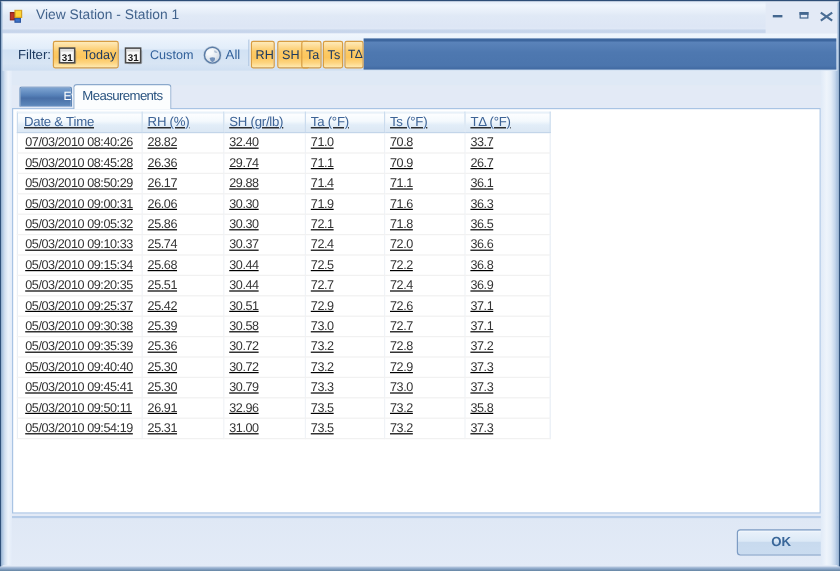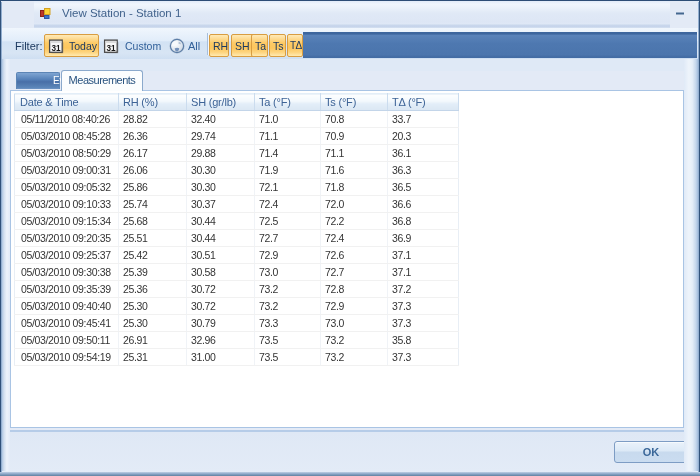--- a/index.html
+++ b/index.html
@@ -10,21 +10,21 @@
 
 #b-top    { position:absolute; left:0; top:0; width:700px; height:1px; background:#2d4d76; }
 #b-left1  { position:absolute; left:0; top:1px; width:1px; height:472px; background:#31527b; }
 #b-left2  { position:absolute; left:1px; top:2px; width:1px; height:470px; background:#92aed0; }
 #b-right1 { position:absolute; left:699px; top:1px; width:1px; height:472px; background:#31527b; }
 #b-right2 { position:absolute; left:698px; top:2px; width:1px; height:470px; background:#92aed0; }
 #b-bot1 { position:absolute; left:0; top:472px; width:700px; height:4px; background:linear-gradient(180deg,#bfcfe4 0%,#8aa5c7 50%,#60819f 100%); }
 
 
 #titlebar { position:absolute; left:2px; top:1px; width:636px; height:27px;
-  background:linear-gradient(180deg,#e2ebf8 0%, #f0f6fd 12%, #eaf1fa 26%, #e0e9f6 45%, #dde6f5 78%, #dfe8f6 85%, #c9d7ec 89%, #c6d4eb 96%, #d9e4f3 100%);margin-left:32px; }
+  background:linear-gradient(180deg,#e2ebf8 0%, #f0f6fd 12%, #eaf1fa 26%, #e0e9f6 45%, #dde6f5 78%, #dfe8f6 85%, #c9d7ec 89%, #c6d4eb 96%, #d9e4f3 100%); }
 #title { position:absolute; left:28px; top:6px; font-size:11.5px; color:#42638c; }
 #appicon { position:absolute; left:6px; top:6.5px; }
 #capbtns { position:absolute; left:640px; top:7px; }
 
 
 #toolbar { position:absolute; left:2px; top:28px; width:696px; height:31px;
   background:linear-gradient(180deg,#f0f6fd 0%, #e2edfa 40%, #d2e2f4 45%, #d8e5f4 80%, #cfdff2 100%); }
 #gapstrip { position:absolute; left:2px; top:59px; width:696px; height:12px; background:#dfe9f6; }
 .tlabel { position:absolute; font-size:11px; color:#1d3a60; }
 .tbtn { position:absolute; top:34px; height:23px; border:1px solid #d89d42; border-radius:2px;
@@ -43,21 +43,21 @@
   color:#ffffff; font-size:10px; letter-spacing:-0.2px; text-align:center; line-height:16px;padding-left:36px; }
 #tab-meas { position:absolute; left:61px; top:70px; width:82px; height:21px;
   background:#fbfdfe; border:1px solid #8ba9cc; border-bottom:none; border-radius:3px 3px 0 0;
   color:#28527f; font-size:11px; letter-spacing:-0.5px; text-align:center; line-height:19px; z-index:5; }
 
 
 #panel { position:absolute; left:10px; top:90px; width:674px; height:338px;
   background:#ffffff; border:1px solid #a9c4e4; }
 
 
-#grid { position:absolute; left:14px; top:93px; width:444px; border-collapse:collapse; table-layout:fixed; }
+#grid { position:absolute; left:14px; top:93px; width:444px; border-collapse:collapse; table-layout:fixed;text-decoration:underline; }
 #grid th { height:17px; font-weight:normal; text-align:left; font-size:11px; letter-spacing:-0.2px; color:#3d6396;
   background:linear-gradient(180deg,#fdfeff 0%, #f4f9fd 40%, #e2edf8 60%, #dbe7f3 100%);
   border-right:1px solid #cbdcee; border-bottom:1px solid #c3d5e9; border-top:1px solid #e3eef8;
   padding:0 0 0 4px; overflow:hidden; white-space:nowrap; }
 #grid th:first-child { border-left:1px solid #cbdcee; padding-left:5px; }
 #grid td { height:17px; font-size:10.5px; letter-spacing:-0.35px; color:#343434; padding:0 0 0 4px;
   border-bottom:1px solid #f1f1f1; border-right:1px solid #f0f3f7; overflow:hidden; white-space:nowrap; background:#ffffff; }
 #grid td.dt { padding-left:6px; border-left:1px solid #e8eef5; }
 #grid td:last-child { border-right:1px solid #e8eef5; }
 
@@ -164,34 +164,34 @@
     <tbody>
         <tr>
           <th>Date &amp; Time</th>
           <th>RH (%)</th>
           <th>SH (gr/lb)</th>
           <th>Ta (°F)</th>
           <th>Ts (°F)</th>
           <th>TΔ (°F)</th>
         </tr>
     <tr>
-          <td class="dt">05/11/2010 08:40:26</td>
+          <td class="dt">07/03/2010 08:40:26</td>
           <td>28.82</td>
           <td>32.40</td>
           <td>71.0</td>
           <td>70.8</td>
           <td>33.7</td>
         </tr>
     <tr>
           <td class="dt">05/03/2010 08:45:28</td>
           <td>26.36</td>
           <td>29.74</td>
           <td>71.1</td>
           <td>70.9</td>
-          <td>20.3</td>
+          <td>26.7</td>
         </tr>
     <tr>
           <td class="dt">05/03/2010 08:50:29</td>
           <td>26.17</td>
           <td>29.88</td>
           <td>71.4</td>
           <td>71.1</td>
           <td>36.1</td>
         </tr>
     <tr>

